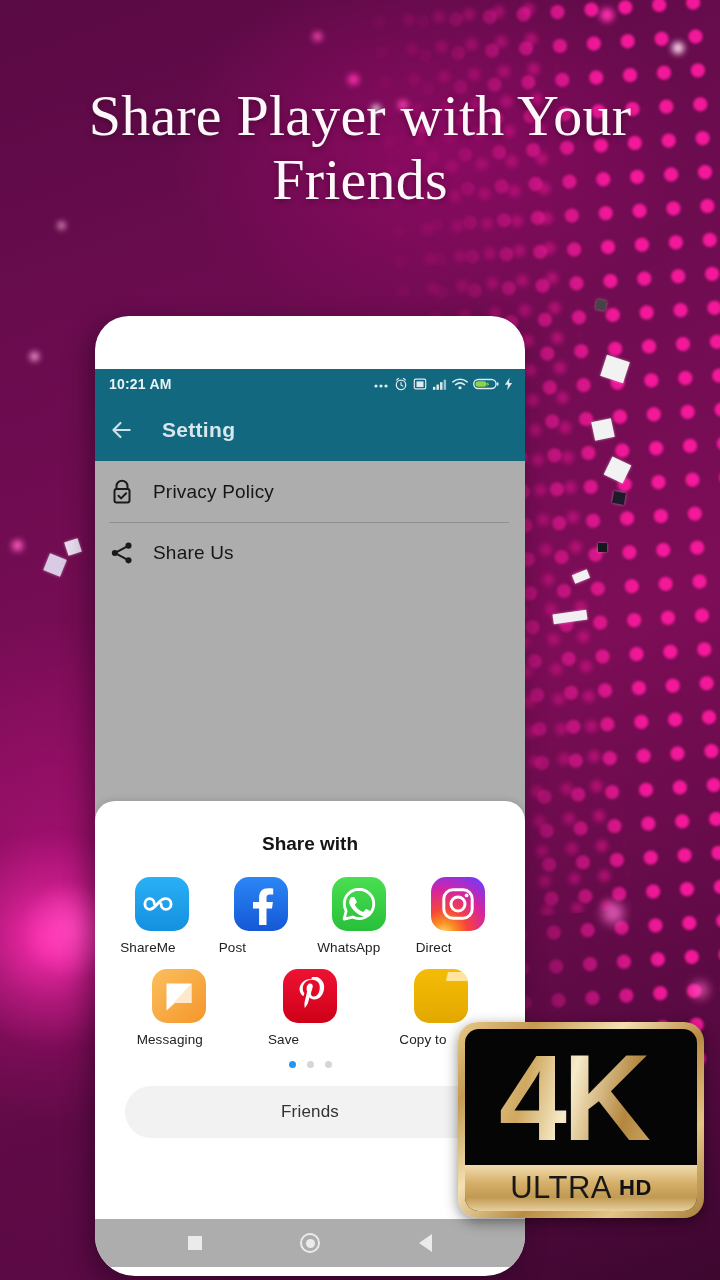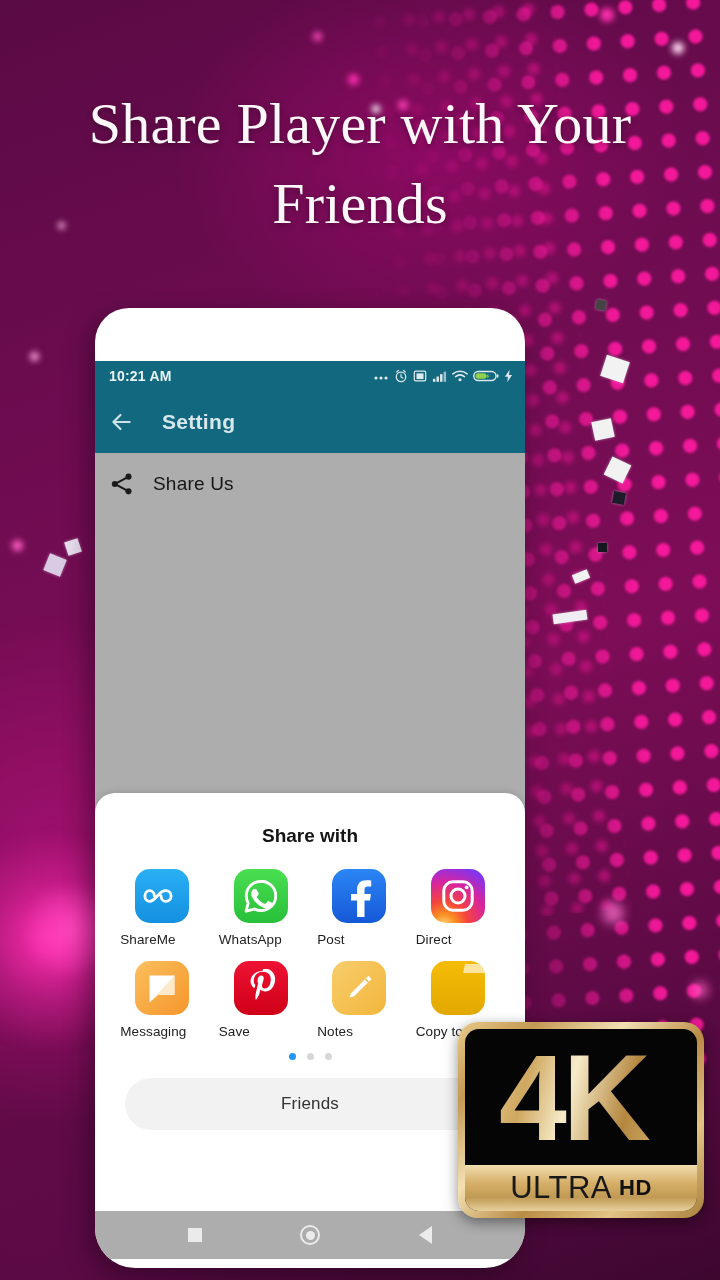--- a/index.html
+++ b/index.html
@@ -52,29 +52,29 @@
     background: radial-gradient(circle, #ff45bd 0%, rgba(255,69,189,0) 68%);
     filter: blur(4px);
   }
   .confetti { position:absolute; background:#f2f2f2; box-shadow:0 0 3px rgba(255,255,255,.45); }
 
   
   #title {
     position:absolute; top:84px; left:0; width:720px;
     text-align:center;
     font-family:"Liberation Serif", serif;
-    font-size:58px; line-height:80px; font-weight:400;
+    font-size:58px; line-height:64px; font-weight:400;
     color:#fdf7f9;
     text-shadow:0 2px 6px rgba(0,0,0,.35);
     letter-spacing:.2px;
   }
 
   
   #phone {
-    position:absolute; left:95px; top:308px; width:430px; height:960px;
+    position:absolute; left:95px; top:316px; width:430px; height:960px;
     background:#ffffff;
     border-radius:34px 34px 40px 40px;
     box-shadow:-6px 8px 26px rgba(20,0,18,.42);
     overflow:hidden;
   }
   #screen {
     position:absolute; left:0; top:53px; width:430px; height:850px;
     background:#ADADAD; overflow:hidden;
   }
 
@@ -271,20 +271,30 @@
 
     <div class="toolbar">
       <svg width="26" height="26" viewBox="0 0 24 24">
         <path d="M20 12H5M11.5 5.5L5 12l6.5 6.5" stroke="#cfe2e8" stroke-width="2" fill="none" stroke-linecap="round" stroke-linejoin="round"></path>
       </svg>
       <div class="toolbar-title">Setting</div>
     </div>
 
     <div class="settings-list">
 
+      <div class="srow">
+        <div class="srow-ico">
+          <svg width="26" height="28" viewBox="0 0 26 28">
+            <path d="M7.5 11V8.2a5.5 5.5 0 0 1 11 0V11" stroke="#1a1a1a" stroke-width="2" fill="none" stroke-linecap="round"></path>
+            <rect x="5.5" y="11" width="15" height="13.5" rx="2" stroke="#1a1a1a" stroke-width="2" fill="none"></rect>
+            <path d="M9.5 17.8l2.6 2.6 5-5.2" stroke="#1a1a1a" stroke-width="2" fill="none" stroke-linecap="round" stroke-linejoin="round"></path>
+          </svg>
+        </div>
+        <div class="srow-label">Privacy Policy</div>
+      </div>
 
       <div class="srow">
         <div class="srow-ico">
           <svg width="26" height="26" viewBox="0 0 24 24">
             <circle cx="18" cy="5.2" r="2.8" fill="#1a1a1a"></circle>
             <circle cx="18" cy="18.8" r="2.8" fill="#1a1a1a"></circle>
             <circle cx="5.4" cy="12" r="2.8" fill="#1a1a1a"></circle>
             <path d="M15.6 6.6L7.8 10.7M7.8 13.3l7.8 4.1" stroke="#1a1a1a" stroke-width="2" stroke-linecap="round"></path>
           </svg>
         </div>
@@ -304,36 +314,36 @@
           <div class="app">
             <div class="app-ico" style="background:linear-gradient(180deg,#2ab0f5,#1490e0);">
               <svg width="38" height="24" viewBox="0 0 40 24">
                 <path d="M12 12c0-3.3-2.4-5.6-5-5.6S2 8.7 2 12s2.4 5.6 5 5.6c3.6 0 5.9-3.3 8.5-6.2C18 8.5 20.4 6.4 24 6.4c3.2 0 5.6 2.3 5.6 5.6s-2.4 5.6-5.6 5.6c-2.6 0-5-2.3-5-5.6" stroke="#ffffff" stroke-width="3" fill="none" stroke-linecap="round" stroke-linejoin="round"></path>
               </svg>
             </div>
             <div class="app-label">ShareMe</div>
           </div>
 
           <div class="app">
+            <div class="app-ico" style="background:linear-gradient(180deg,#2b86f5,#1558d6);">
+              <svg width="34" height="42" viewBox="0 0 34 42">
+                <path d="M22.5 42V25.6h5.5l.9-6.6h-6.4v-4.2c0-1.9.6-3.2 3.3-3.2h3.4V5.6c-.6-.1-2.8-.3-5.3-.3-5.2 0-8.8 3.2-8.8 9.1V19H9v6.6h6.1V42z" fill="#ffffff"></path>
+              </svg>
+            </div>
+            <div class="app-label">Post</div>
+          </div>
+
+          <div class="app">
             <div class="app-ico" style="background:linear-gradient(180deg,#4ade52,#28c03a);">
               <svg width="38" height="38" viewBox="0 0 40 40">
                 <path d="M20 4.5c-8.6 0-15.5 6.9-15.5 15.4 0 2.7.7 5.3 2 7.6L4.3 36l8.8-2.3a15.6 15.6 0 0 0 6.9 1.6c8.6 0 15.5-6.9 15.5-15.4S28.6 4.5 20 4.5z" fill="none" stroke="#ffffff" stroke-width="3" stroke-linejoin="round"></path>
                 <path d="M15.4 13.4c-.4-.9-.8-.9-1.2-.9h-1c-.4 0-1 .1-1.5.7-.5.6-2 2-2 4.7s2.1 5.4 2.4 5.8c.3.4 4 6.1 9.8 8.3 4.8 1.9 5.8 1.5 6.9 1.4 1-.1 3.4-1.4 3.9-2.7.5-1.3.5-2.5.3-2.7-.1-.2-.5-.4-1.1-.7l-3.8-1.9c-.5-.2-.9-.3-1.3.3l-1.8 2.3c-.3.4-.7.4-1.2.2-.6-.3-2.5-.9-4.7-2.9-1.7-1.5-2.9-3.4-3.3-4-.3-.6 0-.9.3-1.2l.9-1c.3-.3.4-.6.5-1 .2-.4.1-.7 0-1z" fill="#ffffff"></path>
               </svg>
             </div>
             <div class="app-label">WhatsApp</div>
-          </div>
-
-          <div class="app">
-            <div class="app-ico" style="background:linear-gradient(180deg,#2b86f5,#1558d6);">
-              <svg width="34" height="42" viewBox="0 0 34 42">
-                <path d="M22.5 42V25.6h5.5l.9-6.6h-6.4v-4.2c0-1.9.6-3.2 3.3-3.2h3.4V5.6c-.6-.1-2.8-.3-5.3-.3-5.2 0-8.8 3.2-8.8 9.1V19H9v6.6h6.1V42z" fill="#ffffff"></path>
-              </svg>
-            </div>
-            <div class="app-label">Post</div>
           </div>
 
           <div class="app">
             <div class="app-ico" style="background:radial-gradient(circle at 24% 104%, #ffd879 0%, #fa8f21 16%, #f6453c 34%, #d6249f 62%, #7638fa 92%);">
               <svg width="34" height="34" viewBox="0 0 34 34">
                 <rect x="2.8" y="2.8" width="28.4" height="28.4" rx="9" fill="none" stroke="#ffffff" stroke-width="3"></rect>
                 <circle cx="17" cy="17" r="7" fill="none" stroke="#ffffff" stroke-width="3"></circle>
                 <circle cx="25.6" cy="8.4" r="1.9" fill="#ffffff"></circle>
               </svg>
             </div>
@@ -356,29 +366,20 @@
 
           <div class="app">
             <div class="app-ico" style="background:linear-gradient(180deg,#ee1233,#cf0018);">
               <svg width="30" height="38" viewBox="0 0 30 40">
                 <path d="M16.4 2.2C8.6 2.2 4 7.4 4 13c0 2.6 1.4 5.9 3.7 6.9.3.2.6.1.7-.3l.6-2.3c.1-.3 0-.4-.2-.6-1-1.2-1.4-2.6-1.4-4.4 0-4.9 3.6-9.3 9.4-9.3 5.1 0 8.5 3.1 8.5 7.6 0 5.7-2.5 10-6.2 10-2 0-3.5-1.7-3-3.8.6-2.5 1.8-5.2 1.8-7 0-1.6-.9-2.9-2.7-2.9-2.1 0-3.8 2.2-3.8 5.1 0 1.9.6 3.1.6 3.1l-2.6 10.9c-.6 2.6-.1 5.9 0 6.2 0 .2.3.2.4.1.2-.2 2.6-3.2 3.4-6.1l1.3-5c.7 1.3 2.7 2.4 4.8 2.4 6.3 0 10.6-5.7 10.6-13.4 0-5.8-4.9-11.1-12.5-11.1z" fill="#ffffff"></path>
               </svg>
             </div>
             <div class="app-label">Save</div>
           </div>
 
-          <div class="app">
-            <div class="app-ico" style="background:linear-gradient(135deg,#f8cd6c,#f2b63c);">
-              <svg width="34" height="34" viewBox="0 0 34 34">
-                <path d="M26.5 4.8l3 3.1-17.4 17.4-4.4 1.3 1.3-4.4z" fill="#ffffff"></path>
-                <path d="M23.4 7.9l3 3.1" stroke="#f2b63c" stroke-width="1.4"></path>
-              </svg>
-            </div>
-            <div class="app-label">Notes</div>
-          </div>
 
           <div class="app">
             <div class="app-ico" style="background:linear-gradient(180deg,#f4bc06,#e3a800);">
               <svg width="54" height="54" viewBox="0 0 54 54">
                 <path d="M34 3h16a5 5 0 0 1 5 5v4H32z" fill="#ffe9b0" opacity=".9"></path>
               </svg>
             </div>
             <div class="app-label">Copy to</div>
           </div>
 

